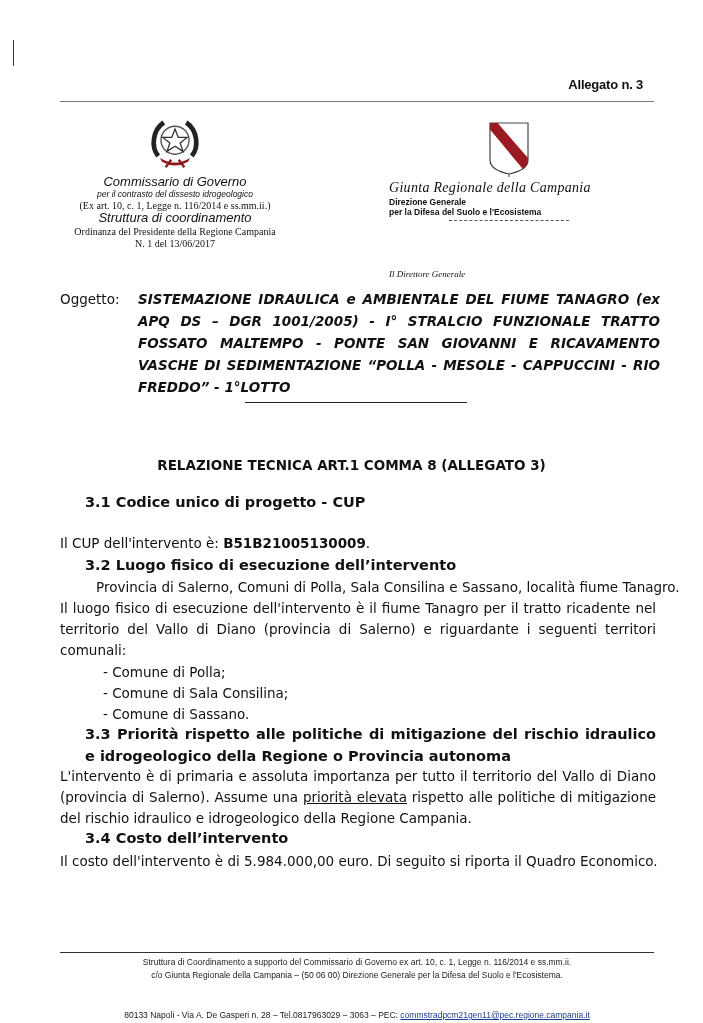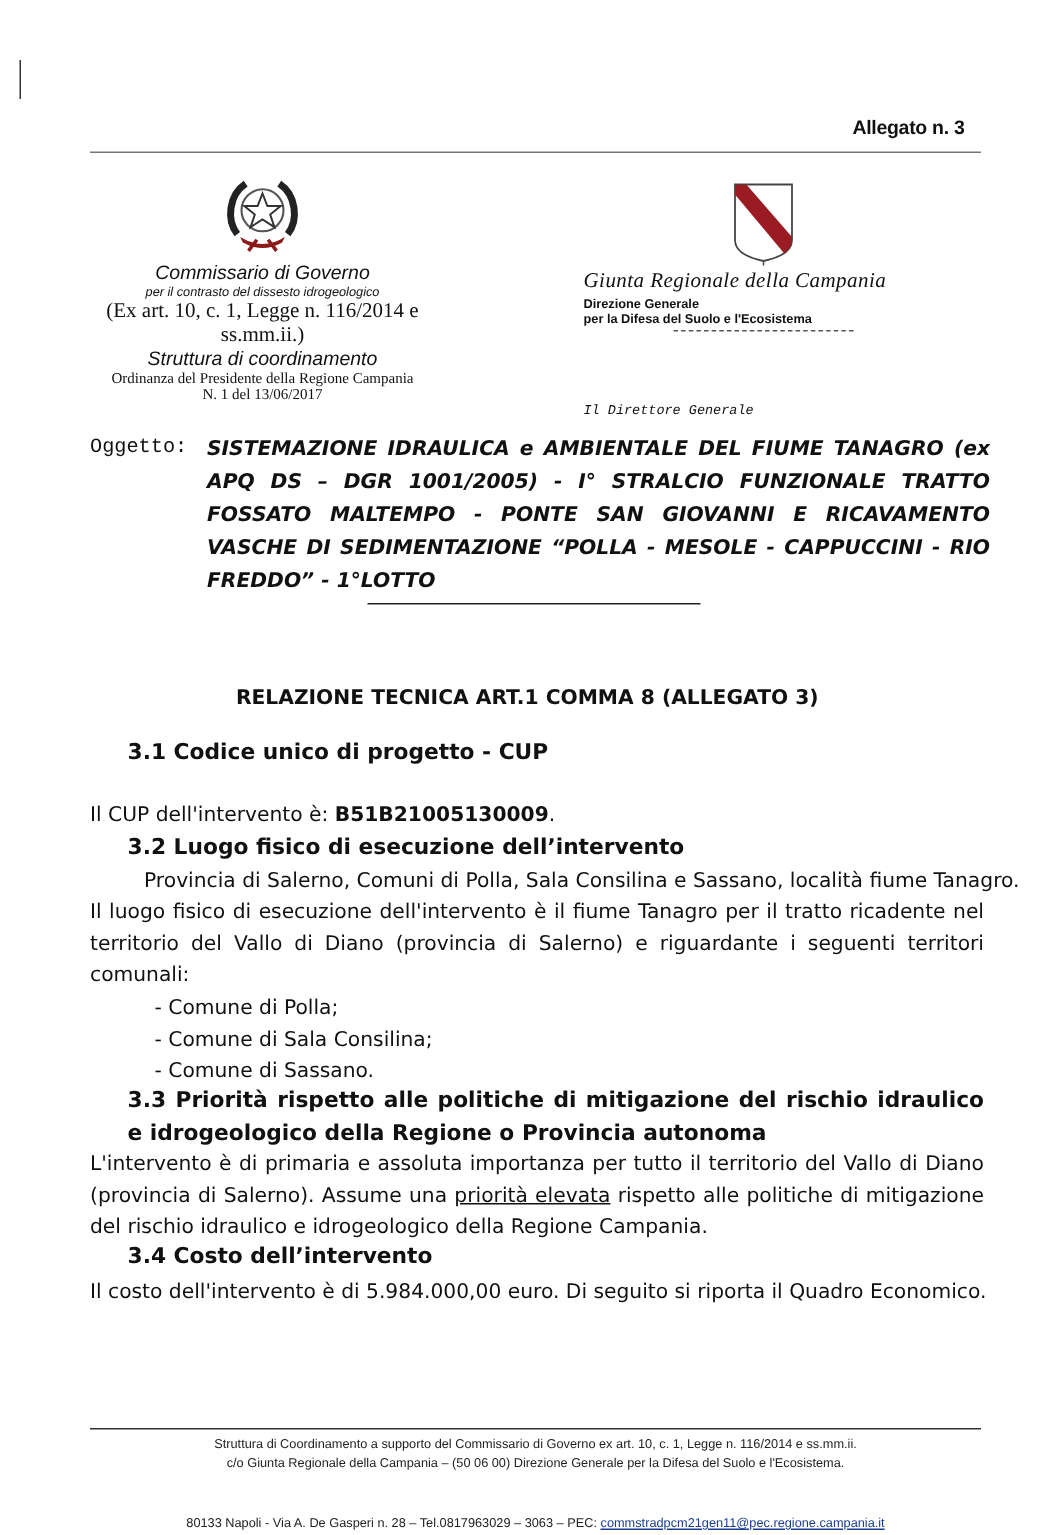--- a/index.html
+++ b/index.html
@@ -7,36 +7,36 @@
          font-family: "Liberation Sans", "DejaVu Sans", sans-serif; color: #111; }
   .abs { position: absolute; }
   .scanmark { left: 13px; top: 40px; width: 1px; height: 26px; background: #333; }
   .allegato { right: 60px; top: 77px; font-size: 13px; font-weight: bold; letter-spacing: -0.2px; }
   .topline { left: 60px; top: 101px; width: 594px; height: 1px; background: #777; }
 
   .left-head { left: 60px; top: 115px; width: 230px; text-align: center; line-height: 1.15; }
   .emblem { width: 56px; height: 56px; margin: 0 auto 4px auto; display: block; }
   .lh-1 { font-size: 13px; font-style: italic; }
   .lh-2 { font-size: 8.5px; font-style: italic; }
-  .lh-3 { font-family: "Liberation Serif", serif; font-size: 14px; }
+  .lh-3 { font-family: "Liberation Serif", serif; font-size: 10px; }
   .lh-4 { font-size: 13px; font-style: italic; }
   .lh-5 { font-family: "Liberation Serif", serif; font-size: 10px; }
   .lh-6 { font-family: Liberation Serif, serif; font-size: 10px; }
 
   .right-head { left: 389px; top: 120px; width: 240px; text-align: left; line-height: 1.2; }
   .shield { width: 44px; height: 58px; margin: 0 auto 2px auto; display: block; }
   .rh-script { font-family: "Liberation Serif", serif; font-style: italic; font-size: 14px; letter-spacing: 0.3px; }
   .rh-1 { font-size: 8.5px; font-weight: bold; }
   .rh-2 { font-size: 8.5px; font-weight: bold; }
   .rh-sep { width: 120px; margin: 3px auto; border-top: 1px dashed #555; }
-  .rh-sign { font-family: Liberation Mono, monospace; font-style: italic; font-size: 9px; margin-top: 48px; }
+  .rh-sign { font-family: Liberation Serif, serif; font-style: italic; font-size: 9px; margin-top: 48px; }
 
   .body-font { font-family: "DejaVu Sans", sans-serif; }
   .oggetto { left: 60px; top: 288px; width: 600px; font-size: 13.5px; line-height: 22px; }
-  .oggetto .lbl { position: absolute; left: 0; top: 0; font-family: Liberation Mono, monospace; }
+  .oggetto .lbl { position: absolute; left: 0; top: 0; }
   .oggetto .txt { margin-left: 78px; font-weight: bold; font-style: italic; text-align: justify; }
   .midline { left: 245px; top: 402px; width: 222px; height: 1px; background: #222; }
 
   .relazione { left: 0; width: 703px; top: 457px; text-align: center; font-size: 13.5px; font-weight: bold; }
   .h3 { font-size: 14.5px; font-weight: bold; }
   .p { font-size: 13.5px; line-height: 21px; }
   .just { text-align: justify; text-align-last: left; }
   .ul { text-decoration: underline; }
 
   .footline { left: 60px; top: 952px; width: 594px; height: 1px; background: #333; }

